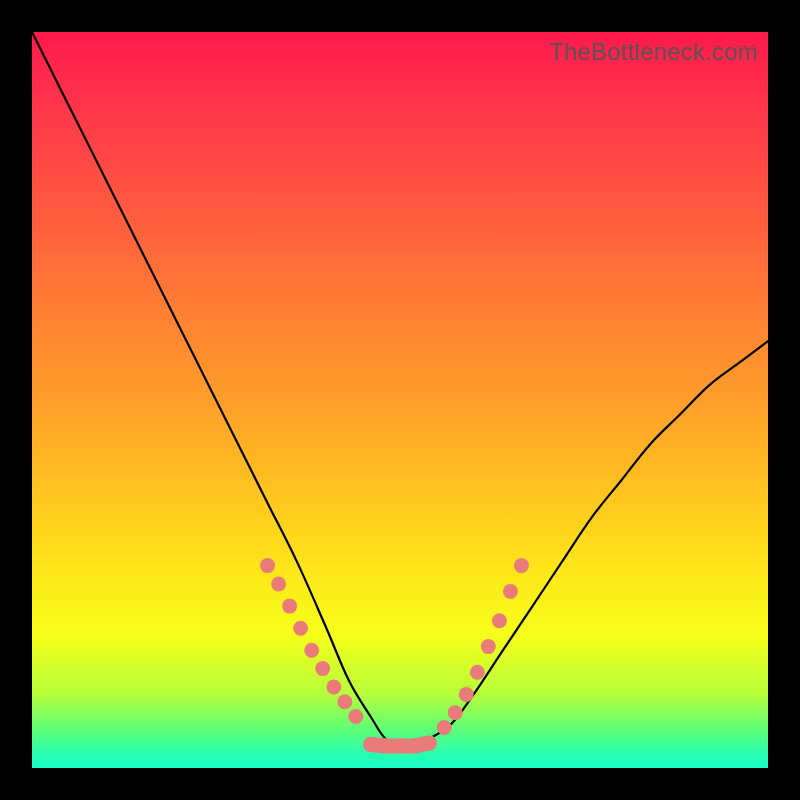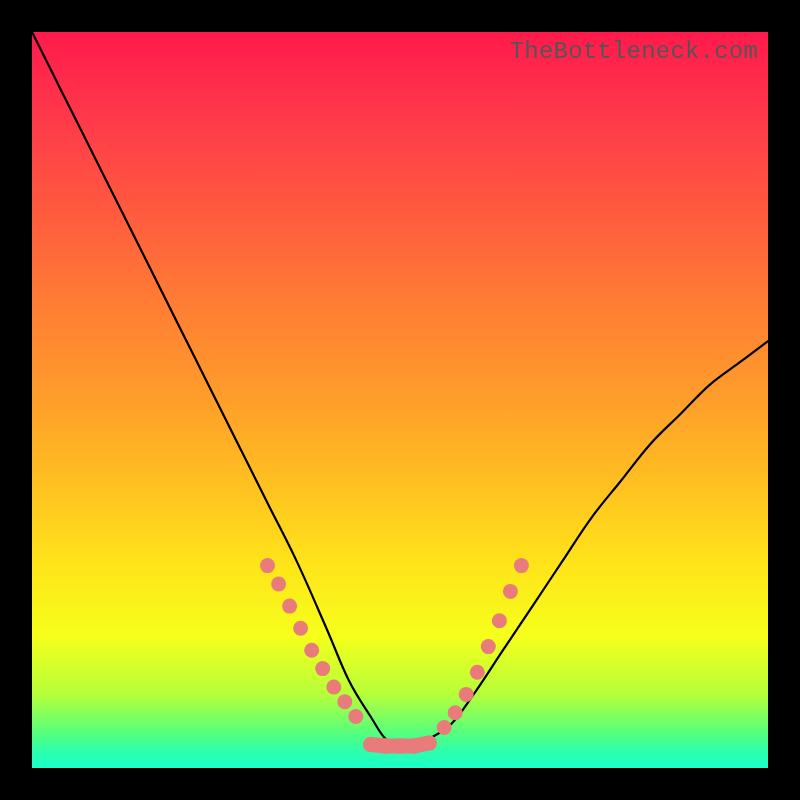--- a/index.html
+++ b/index.html
@@ -9,21 +9,20 @@
     height: 800px;
     background: #000;
     overflow: hidden;
     font-family: Arial, Helvetica, sans-serif;
   }
   .frame {
     position: relative;
     width: 800px;
     height: 800px;
     background: #000;
-    font-family: Liberation Mono, monospace;
   }
   .plot-area {
     position: absolute;
     left: 32px;
     top: 32px;
     width: 736px;
     height: 736px;
     
     background: linear-gradient(
       to bottom,

